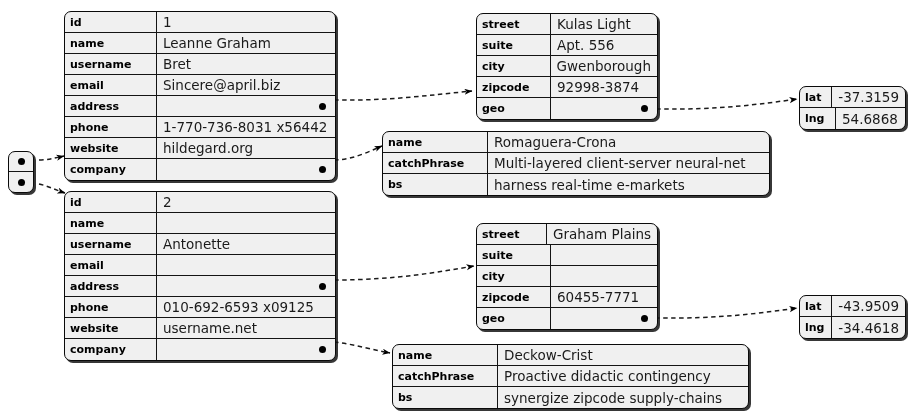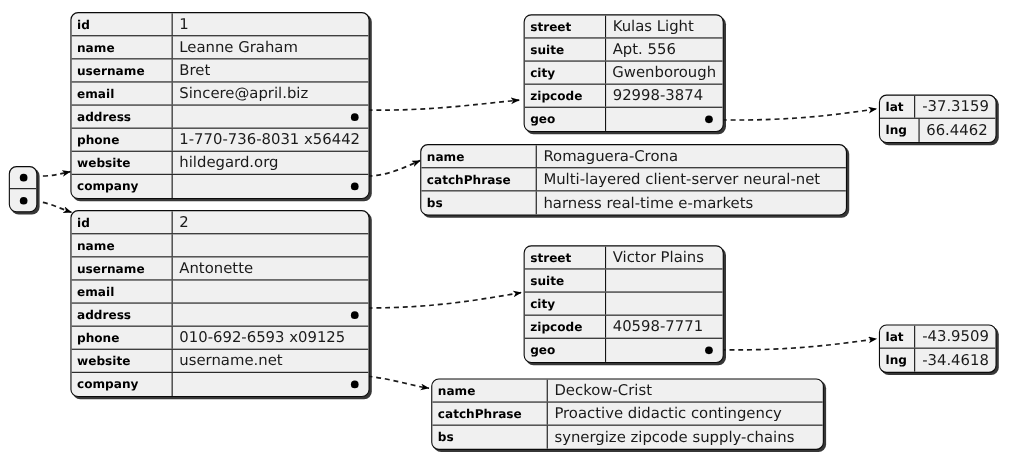--- a/index.html
+++ b/index.html
@@ -224,48 +224,48 @@
         <div class="k" style="width: 74px;">geo</div>
         <div class="v ref">
           <span class="dot"></span>
         </div>
       </div>
     </div>
 
   <div class="node" style="left:476px; top:223px; width:182px;">
       <div class="row">
         <div class="k" style="width: 74px;">street</div>
-        <div class="v">Victor Plains</div>
+        <div class="v">Graham Plains</div>
       </div>
       <div class="row">
         <div class="k" style="width: 74px;">suite</div>
       </div>
       <div class="row">
         <div class="k" style="width: 74px;">city</div>
       </div>
       <div class="row">
         <div class="k" style="width: 74px;">zipcode</div>
-        <div class="v">40598-7771</div>
+        <div class="v">60455-7771</div>
       </div>
       <div class="row">
         <div class="k" style="width: 74px;">geo</div>
         <div class="v ref">
           <span class="dot"></span>
         </div>
       </div>
     </div>
 
   <div class="node" style="left:799px; top:86px; width:107px;">
       <div class="row">
         <div class="k" style="width: 36px;">lat</div>
         <div class="v">-37.3159</div>
       </div>
       <div class="row">
         <div class="k" style="width: 36px;">lng</div>
-        <div class="v">66.4462</div>
+        <div class="v">54.6868</div>
       </div>
     </div>
 
   <div class="node" style="left:799px; top:295px; width:107px;">
       <div class="row">
         <div class="k" style="width: 36px;">lat</div>
         <div class="v">-43.9509</div>
       </div>
       <div class="row">
         <div class="k" style="width: 36px;">lng</div>

